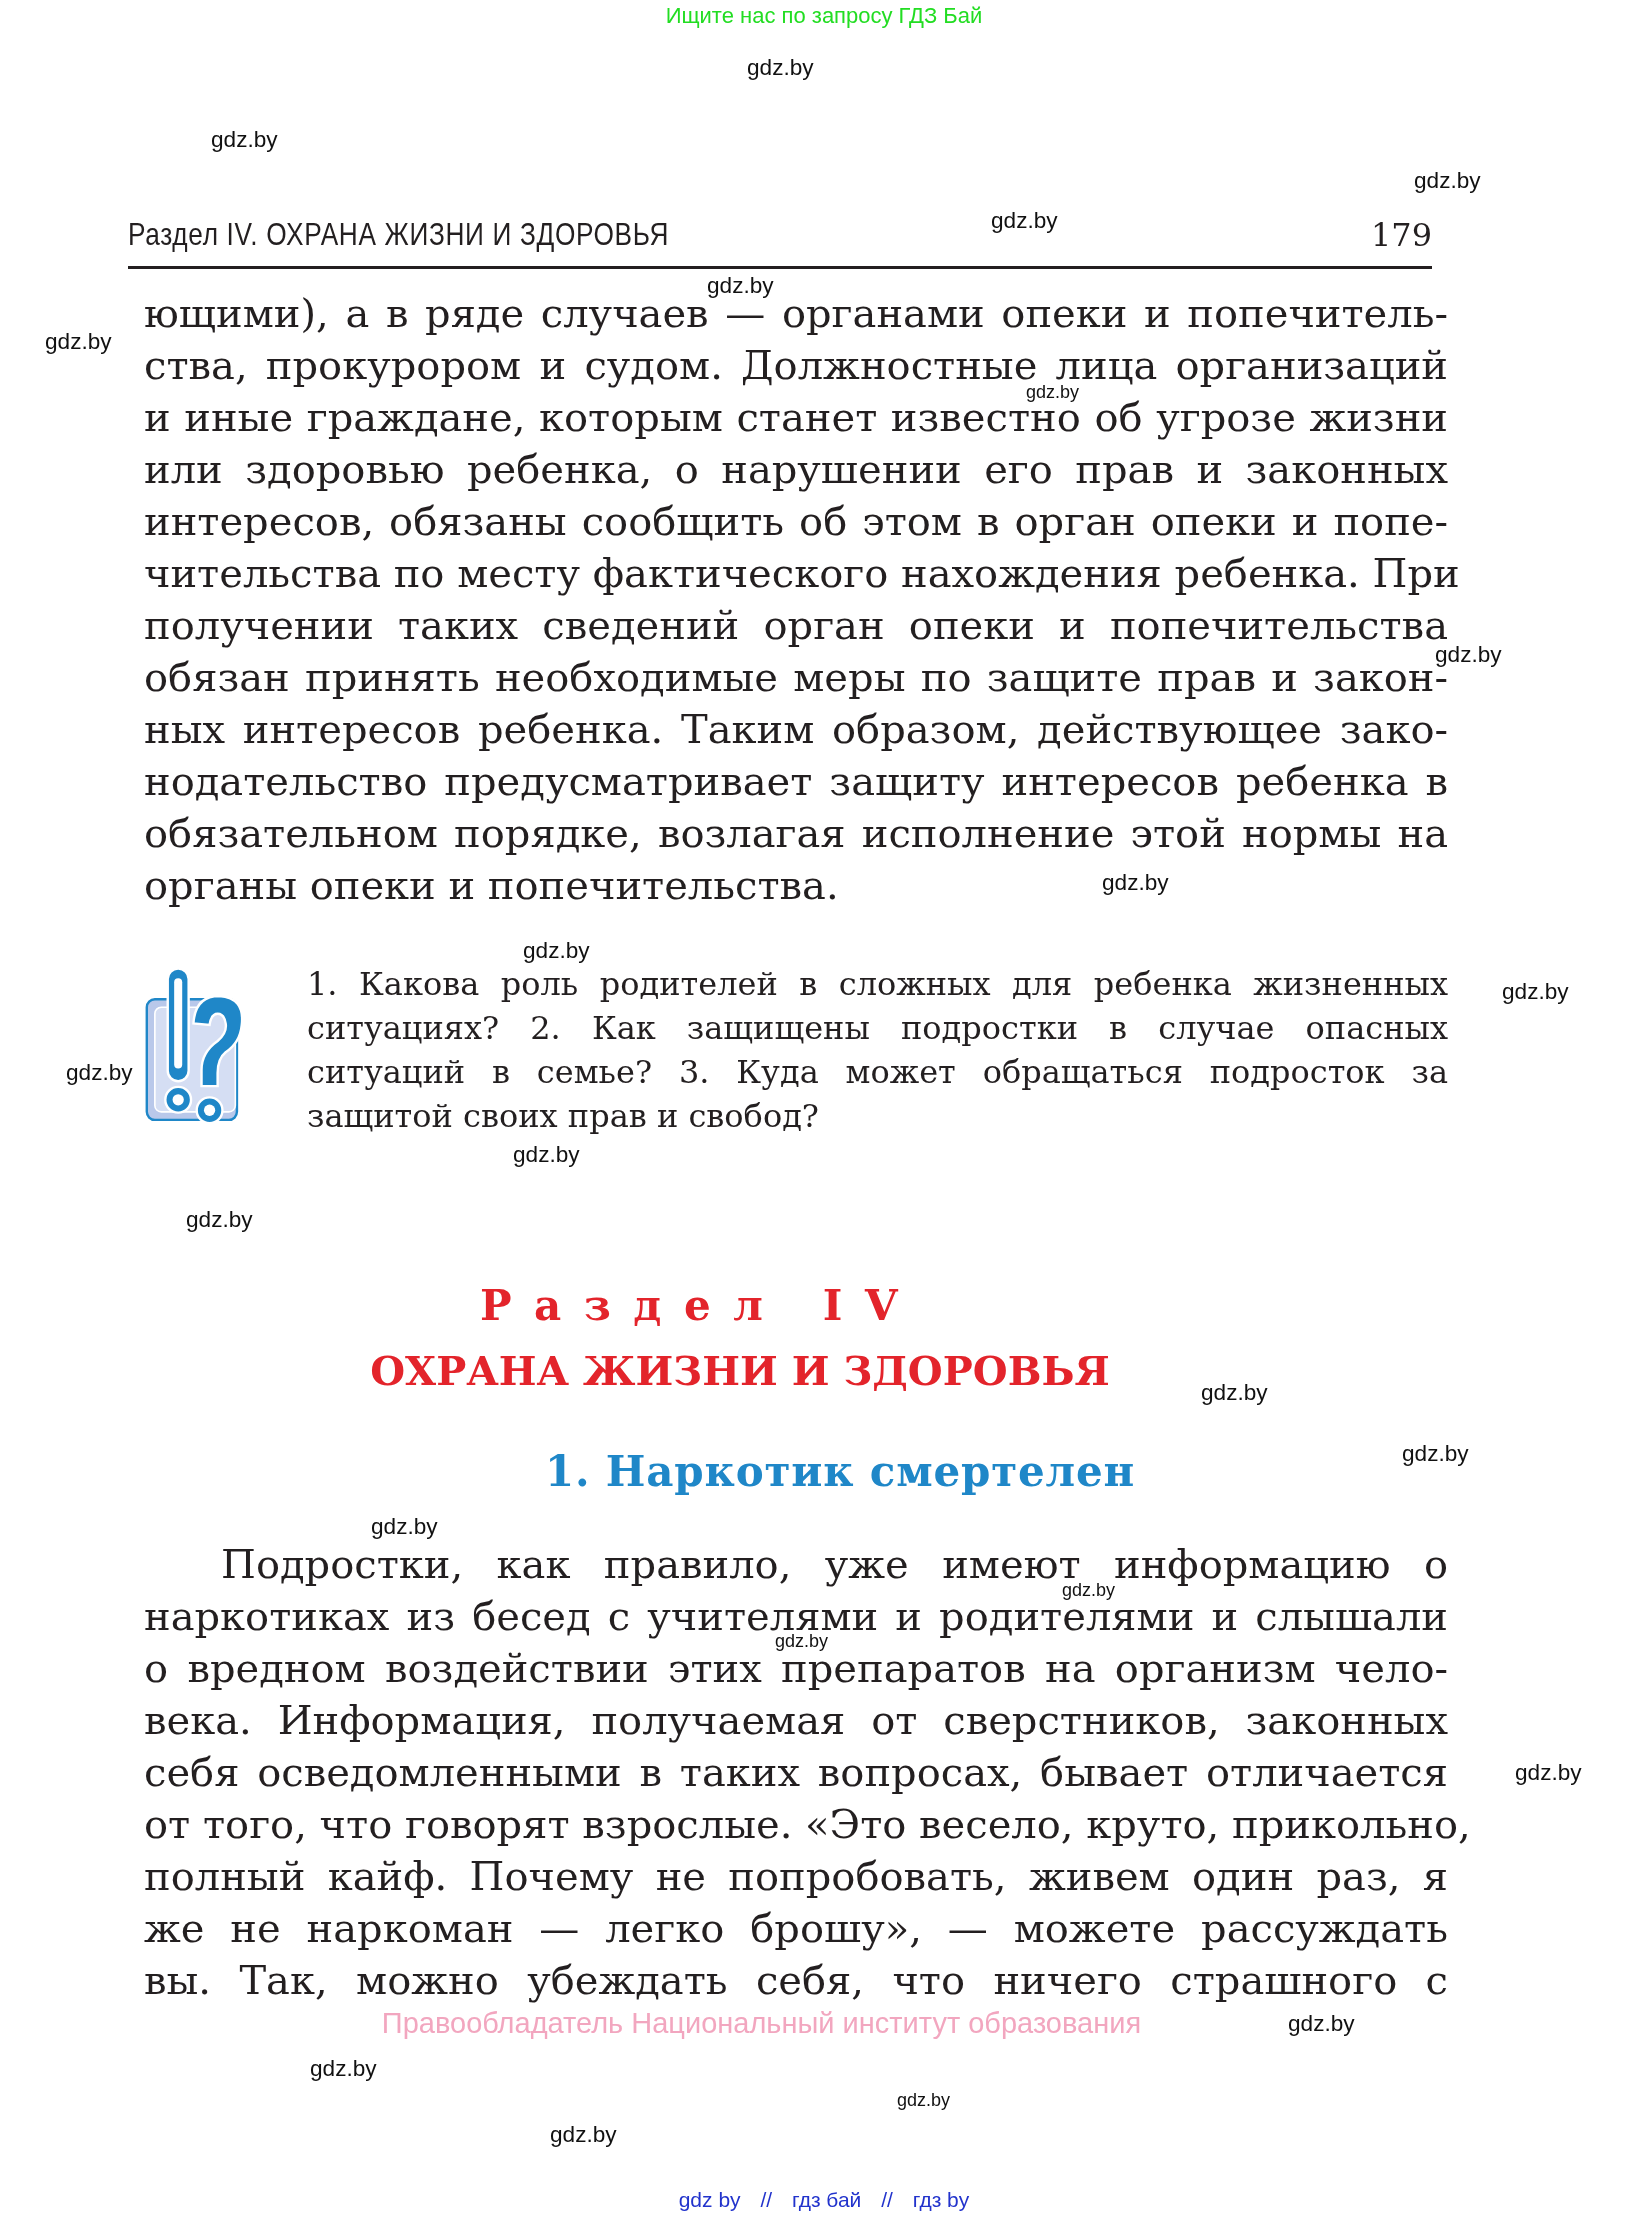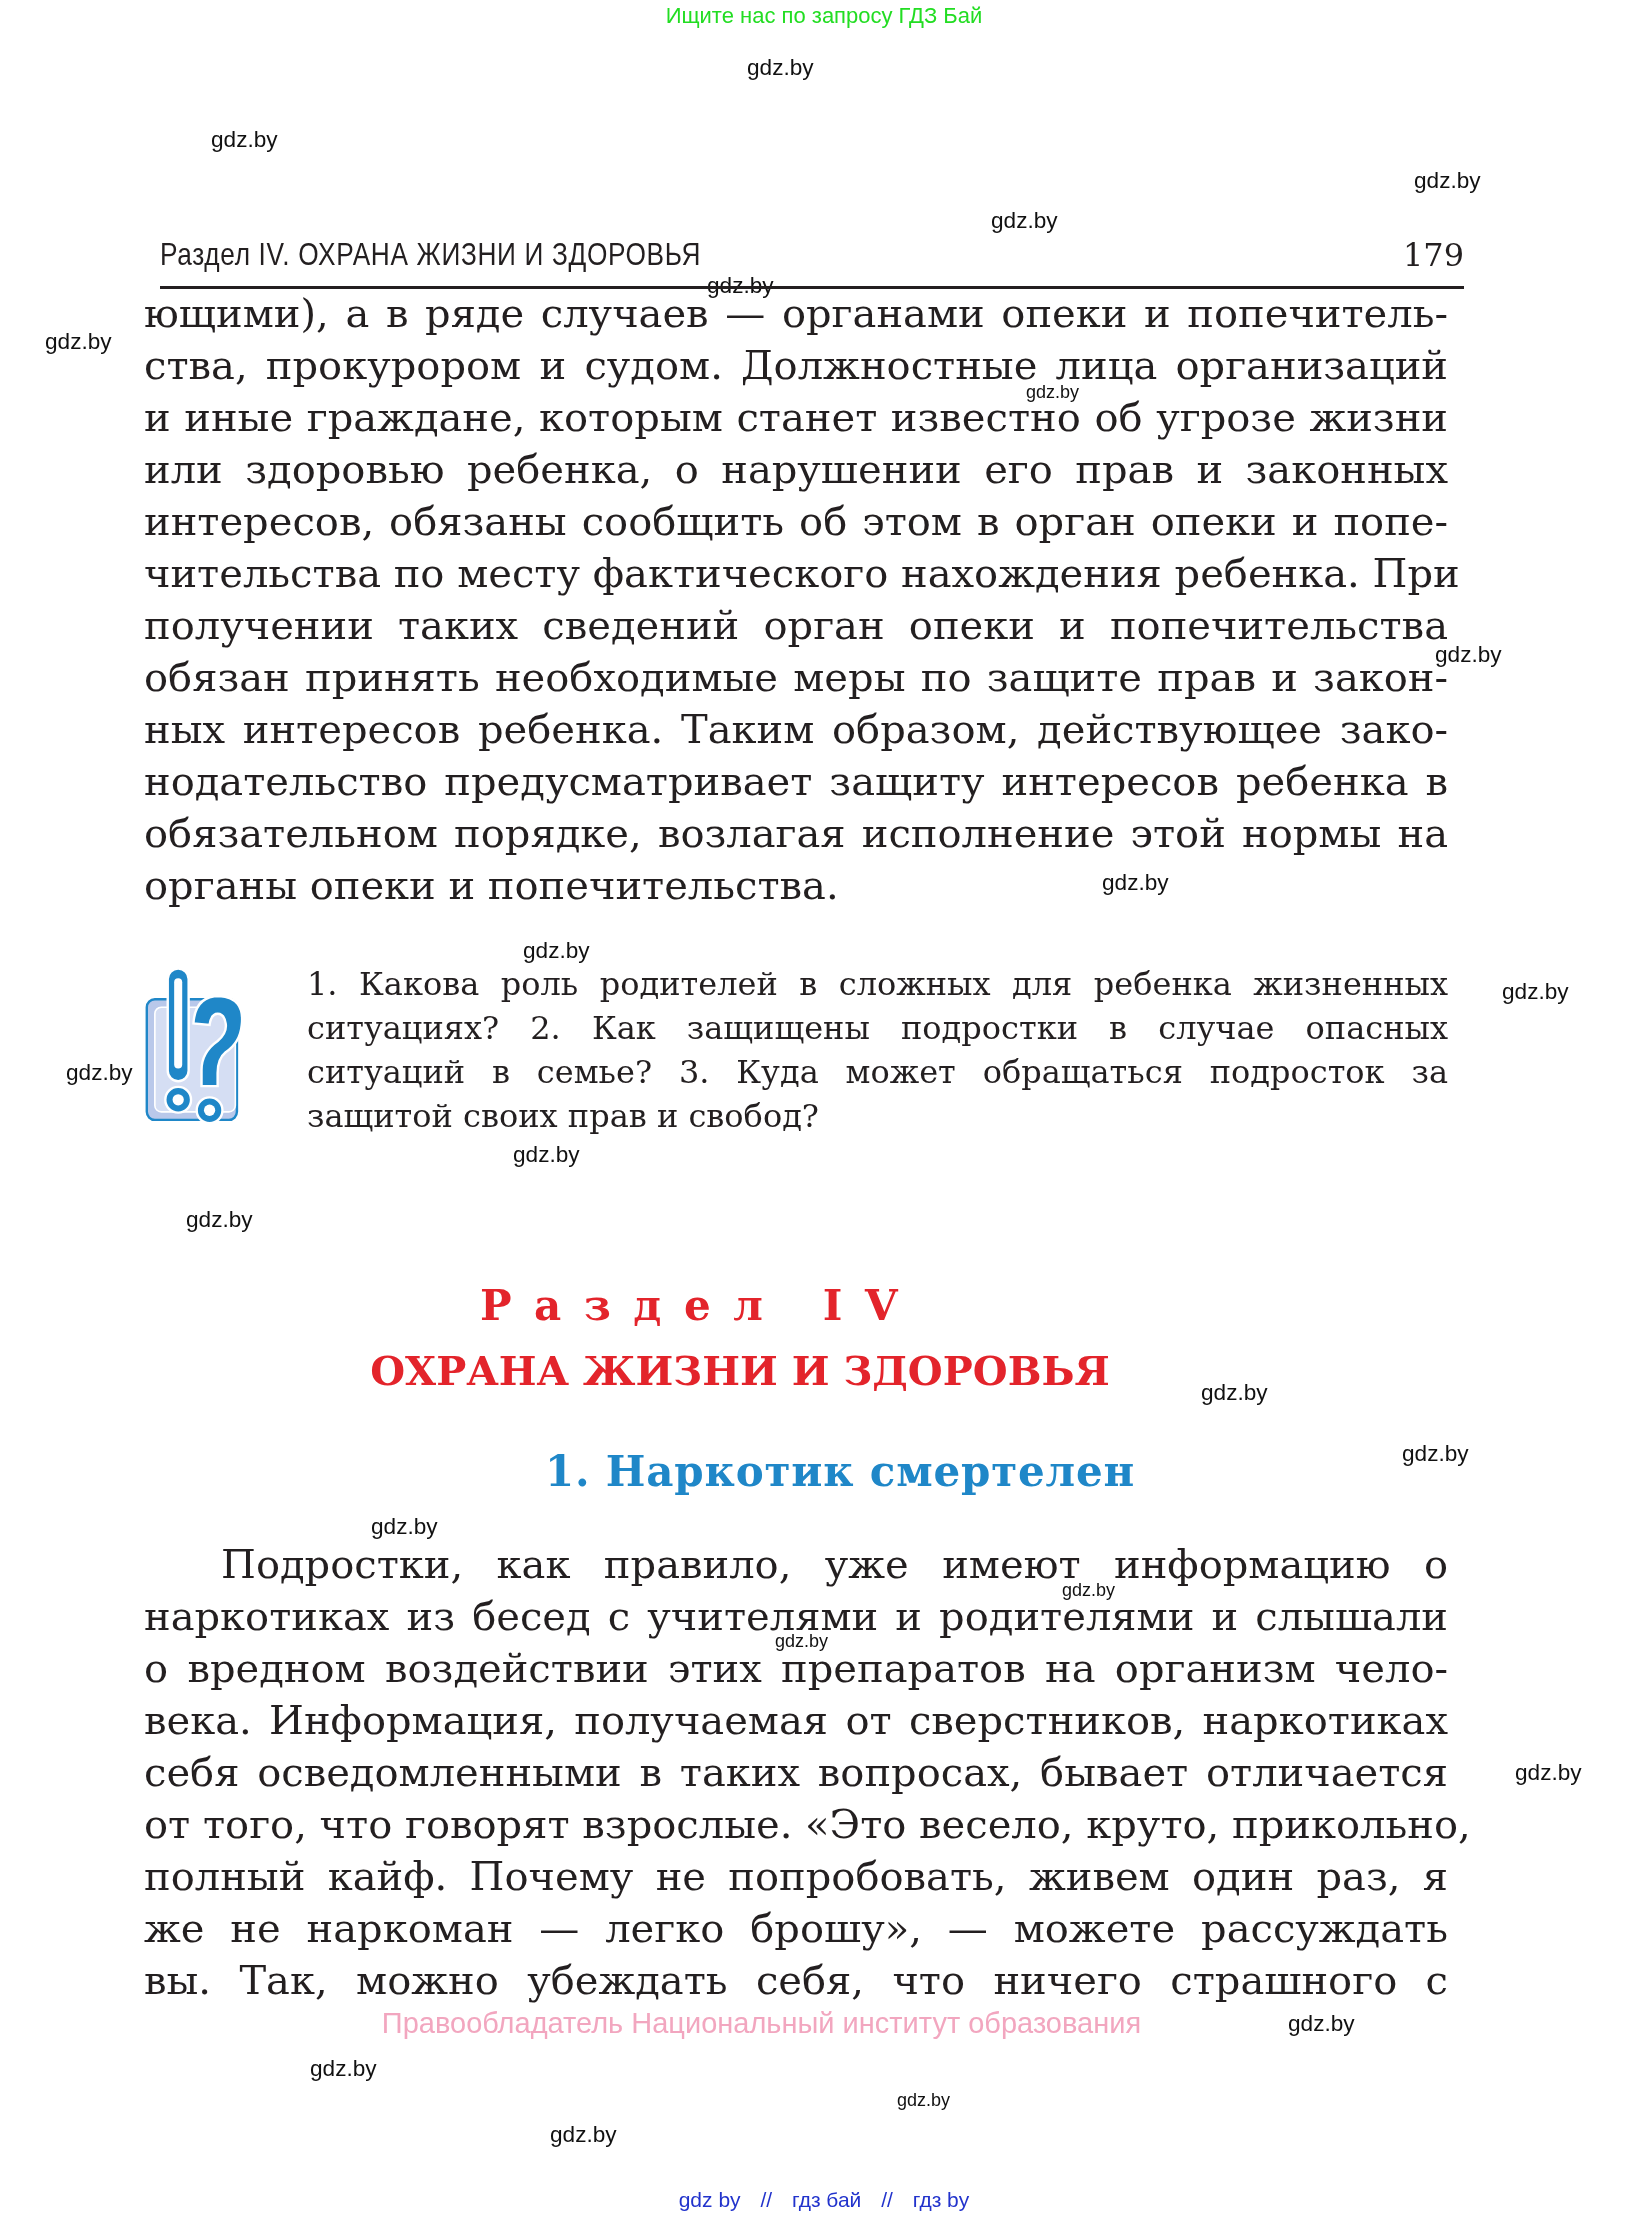--- a/index.html
+++ b/index.html
@@ -1,21 +1,21 @@
 <!DOCTYPE html>
 <html style="font-size:13px"><head>
 <meta charset="utf-8">
 <style>
   html, body { margin:0; padding:0; background:#ffffff; }
   body { width:1648px; height:2216px; position:relative; overflow:hidden; font-family:"DejaVu Serif", serif; color:#231f20; }
   .abs { position:absolute; }
   .top-banner { top:3.2px; left:0; width:1648px; text-align:center; font-family:"Liberation Sans", sans-serif; font-size:22px; color:#22dd22; }
   .wm { font-family:"Liberation Sans", sans-serif; color:#111; font-size:22.6px; white-space:nowrap; }
   .wm.sm { font-size:18px; }
-  .running-head { top:216px; left:160px; width:1304px; height:50px; border-bottom:3.2px solid #231f20; font-family:"Liberation Sans", sans-serif;margin-top:20px; }
+  .running-head { top:216px; left:128px; width:1304px; height:50px; border-bottom:3.2px solid #231f20; font-family:"Liberation Sans", sans-serif; }
   .rh-title { position:absolute; left:0; top:0; font-size:32px; transform:scaleX(0.82); transform-origin:left; letter-spacing:0.8px; }
   .rh-page { position:absolute; right:0; top:0; font-size:32px; font-family:"DejaVu Serif", serif; }
   .para { left:144px; width:1304px; font-size:40px; line-height:52px; text-align:justify; }
   .para .line { display:block; text-align-last:justify; white-space:nowrap; }
   .para .line.last { text-align-last:left; }
   .para .indent { text-indent:77px; }
   .q-block { top:962px; left:307px; width:1141px; font-size:32px; line-height:44px; }
   .q-block .line { display:block; text-align-last:justify; white-space:nowrap; }
   .q-block .line.last { text-align-last:left; }
   .q-icon { top:967px; left:145px; width:105px; height:169px; }
@@ -100,21 +100,21 @@
 </div>
 
 <div class="abs sec-label">Раздел IV</div>
 <div class="abs sec-title">ОХРАНА ЖИЗНИ И ЗДОРОВЬЯ</div>
 <div class="abs chap-title">1. Наркотик смертелен</div>
 
 <div class="abs para" style="top:1538px">
   <span class="line indent" style="padding-left:77px;text-indent:0">Подростки, как правило, уже имеют информацию о</span>
   <span class="line">наркотиках из бесед с учителями и родителями и слышали</span>
   <span class="line">о вредном воздействии этих препаратов на организм чело-</span>
-  <span class="line">века. Информация, получаемая от сверстников, наркотиках</span>
+  <span class="line">века. Информация, получаемая от сверстников, законных</span>
   <span class="line">себя осведомленными в таких вопросах, бывает отличается</span>
   <span class="line">от того, что говорят взрослые. «Это весело, круто, прикольно,</span>
   <span class="line">полный кайф. Почему не попробовать, живем один раз, я</span>
   <span class="line">же не наркоман — легко брошу», — можете рассуждать</span>
   <span class="line">вы. Так, можно убеждать себя, что ничего страшного с</span>
 </div>
 
 <div class="abs copyright">Правообладатель Национальный институт образования</div>
 
 <div class="abs footer-links">

